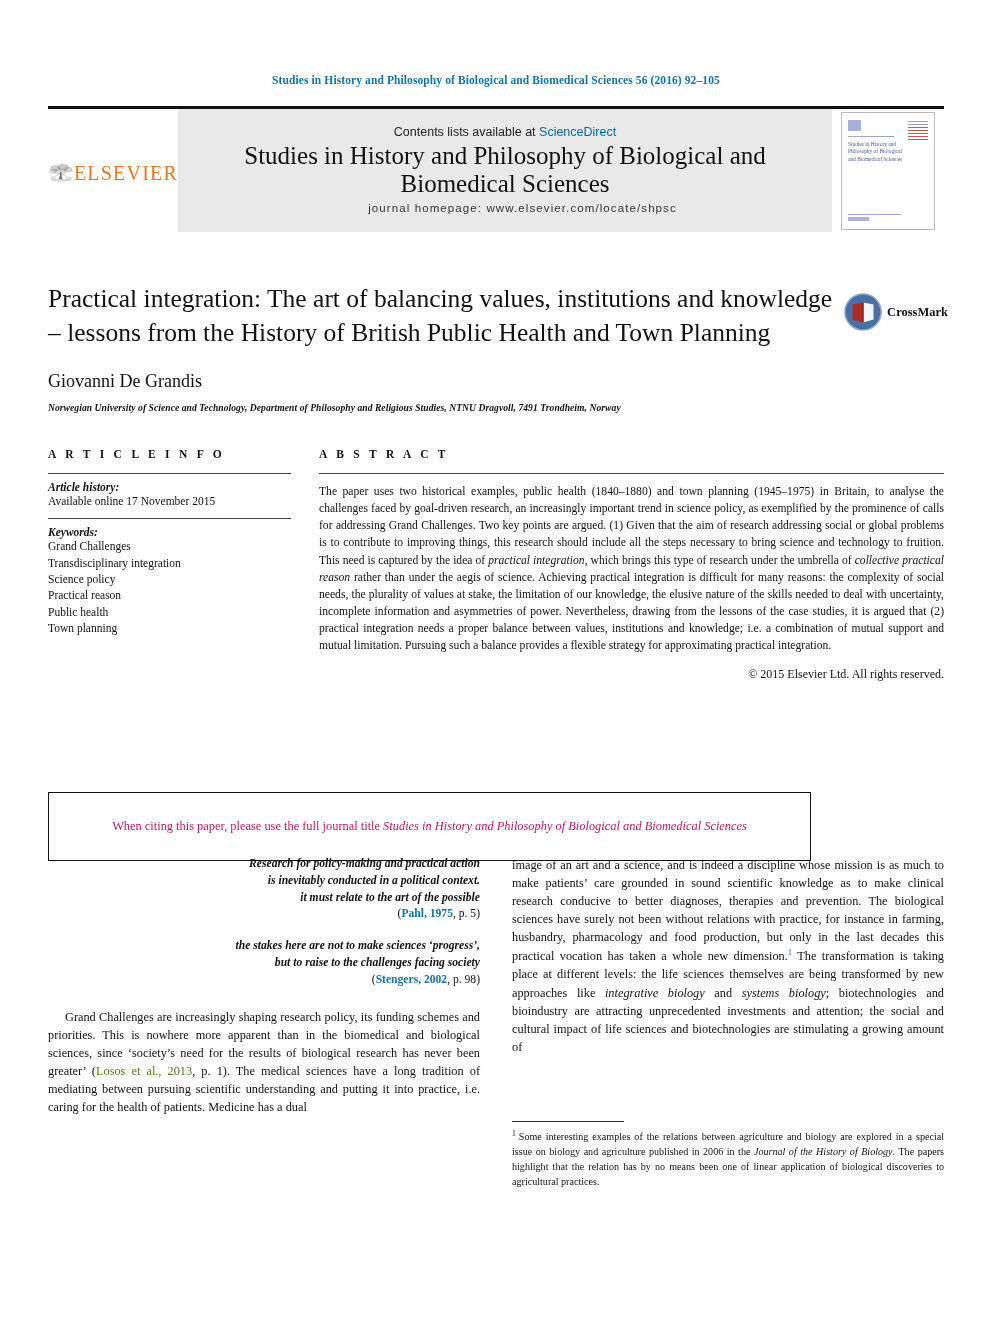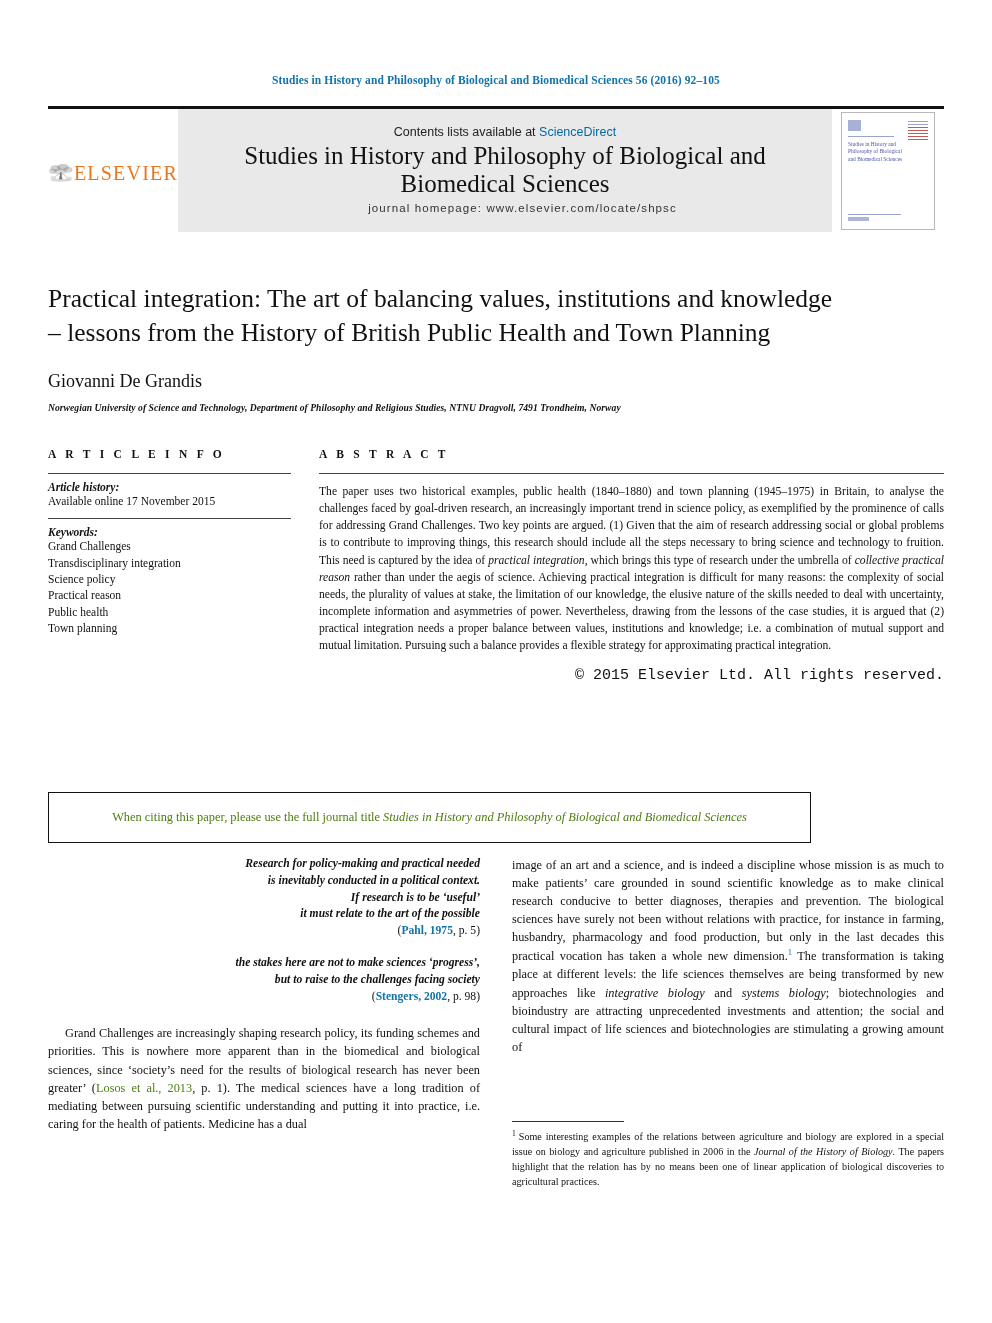--- a/index.html
+++ b/index.html
@@ -224,38 +224,37 @@
   .abstract-body {
     padding-top: 9px;
     font-size: 11.6px;
     line-height: 1.48;
     text-align: justify;
     color: #111;
   }
   .abstract-body i { font-style: italic; }
   .copyright-line {
     text-align: right;
-    font-size: 15px;
+    font-size: 12px;
     margin-top: 12px;
     color: #111;
-    font-family: Liberation Mono, monospace;
   }
 
   
   .citing-box {
     position: absolute;
     top: 792px;
     left: 48px;
     width: 763px;
     box-sizing: border-box;
     border: 1.6px solid #111;
-    padding: 17px 20px;
+    padding: 26px 20px;
     text-align: center;
     font-size: 12.4px;
-    color: #4d7c0f;
+    color: #be185d;
   }
   .citing-box i { font-style: italic; }
 
   
   .body-cols {
     position: absolute;
     top: 856px;
     left: 48px;
     width: 896px;
     display: flex;
@@ -370,20 +369,30 @@
       </div>
     </div>
   </div>
 
   <div class="title-block">
     <h1 class="article-title">Practical integration: The art of balancing values, institutions and knowledge – lessons from the History of British Public Health and Town Planning</h1>
     <div class="author">Giovanni De Grandis</div>
     <div class="affiliation">Norwegian University of Science and Technology, Department of Philosophy and Religious Studies, NTNU Dragvoll, 7491 Trondheim, Norway</div>
   </div>
 
+  <div class="crossmark">
+    <svg width="40" height="40" viewBox="0 0 40 40">
+      <circle cx="20" cy="20" r="19" fill="#4a6fa5"></circle>
+      <circle cx="20" cy="20" r="19" fill="none" stroke="#8fa8cc" stroke-width="1.6"></circle>
+      <path d="M20 10 L20 31 L9 28 L9 12 Z" fill="#b02b23"></path>
+      <path d="M20 10 L20 31 L31 28 L31 12 Z" fill="#ffffff" opacity="0.92"></path>
+      <path d="M20 10 L20 31" stroke="#7a1f19" stroke-width="1.4"></path>
+    </svg>
+    <span class="crossmark-label">CrossMark</span>
+  </div>
 
   <div class="info-abstract">
 
     <div class="col-info">
       <div class="sec-head">A R T I C L E   I N F O</div>
       <div class="rule"></div>
       <div class="info-group">
         <div class="info-label">Article history:</div>
         <div class="info-line">Available online 17 November 2015</div>
       </div>
@@ -413,23 +422,22 @@
 
   <div class="citing-box">
     <span>When citing this paper, please use the full journal title </span><i>Studies in History and Philosophy of Biological and Biomedical Sciences</i>
   </div>
 
   <div class="body-cols">
 
     <div class="bcol">
 
       <div class="epigraph">
-        <div>Research for policy-making and practical needed</div>
+        <div>Research for policy-making and practical action</div>
         <div>is inevitably conducted in a political context.</div>
-        <div>If research is to be ‘useful’</div>
         <div>it must relate to the art of the possible</div>
         <div class="src">(<span class="lnk-b">Pahl, 1975</span><span>, p. 5</span>)</div>
       </div>
 
       <div class="epigraph">
         <div>the stakes here are not to make sciences ‘progress’,</div>
         <div>but to raise to the challenges facing society</div>
         <div class="src">(<span class="lnk-b">Stengers, 2002</span><span>, p. 98</span>)</div>
       </div>
 

